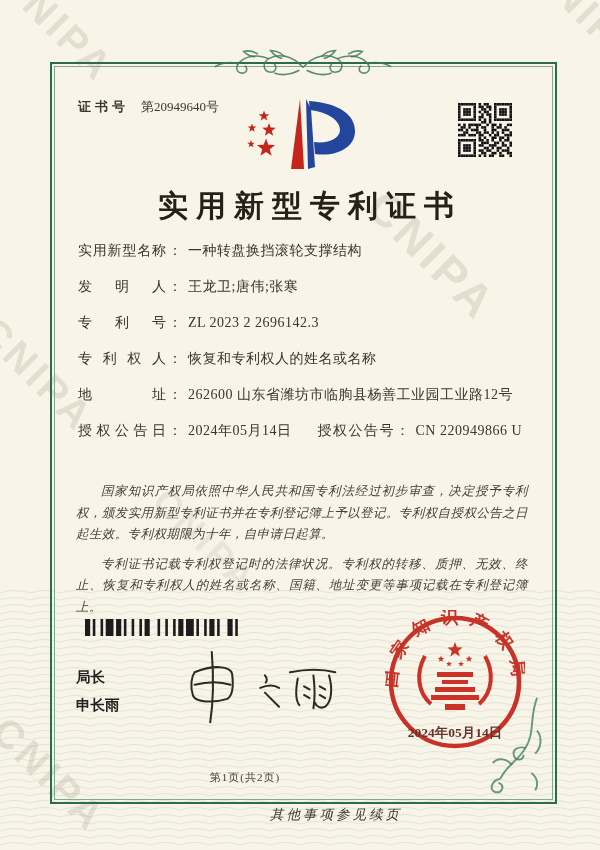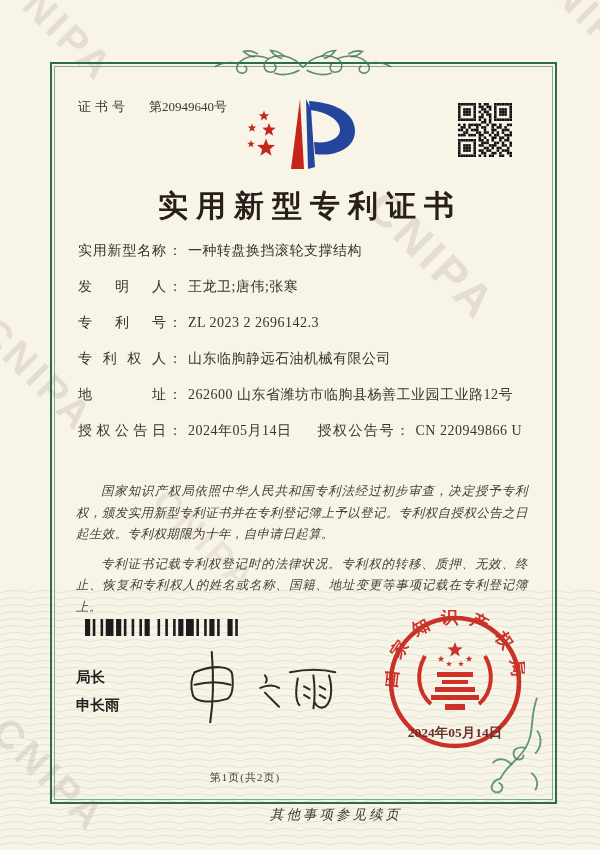--- a/index.html
+++ b/index.html
@@ -17,21 +17,21 @@
 
   
   .frame-outer{position:absolute;left:50px;top:62px;width:503px;height:738px;
                border:2px solid #2e6b4e;z-index:1;}
   .frame-inner{position:absolute;left:2px;top:2px;right:2px;bottom:2px;
                border:1px solid #7cab8d;}
 
   .content{position:absolute;left:0;top:0;width:600px;height:850px;z-index:2;}
 
   .cert-no{position:absolute;left:78px;top:98px;font-size:13px;color:#3c362f;}
-  .cert-no .lbl{letter-spacing:4px;margin-right:20px;}
+  .cert-no .lbl{letter-spacing:4px;margin-right:12px;font-weight:bold;}
 
   .logo{position:absolute;left:238px;top:95px;width:127px;height:86px;}
   .qr{position:absolute;left:458px;top:103px;width:54px;height:54px;}
   .qr rect{fill:#111;}
 
   .title{position:absolute;left:0;top:186px;width:600px;text-align:center;
          font-size:30px;font-weight:700;color:#262019;letter-spacing:8px;padding-left:20px;box-sizing:border-box;}
 
   .fields{position:absolute;left:78px;top:242px;width:452px;font-size:14px;color:#3a342c;}
   .frow{height:22px;margin-bottom:14px;white-space:nowrap;}
@@ -406,21 +406,21 @@
     <div class="frow">
       <span class="flabel">实用新型名称</span><span class="fcolon">：</span><span class="fvalue">一种转盘换挡滚轮支撑结构</span>
     </div>
     <div class="frow">
       <span class="flabel">发明人</span><span class="fcolon">：</span><span class="fvalue">王龙卫;唐伟;张寒</span>
     </div>
     <div class="frow">
       <span class="flabel">专利号</span><span class="fcolon">：</span><span class="fvalue">ZL 2023 2 2696142.3</span>
     </div>
     <div class="frow">
-      <span class="flabel">专利权人</span><span class="fcolon">：</span><span class="fvalue">山东临朐静远石油机械有限公司</span>
+      <span class="flabel">专利权人</span><span class="fcolon">：</span><span class="fvalue">恢复和专利权人的姓名或名称</span>
     </div>
     <div class="frow">
       <span class="flabel">地址</span><span class="fcolon">：</span><span class="fvalue">262600 山东省潍坊市临朐县杨善工业园工业路12号</span>
     </div>
     <div class="frow">
       <span class="flabel">授权公告日</span><span class="fcolon">：</span><span class="fvalue">2024年05月14日</span><span class="grant-right"><span class="flabel">授权公告号</span><span class="fcolon">：</span><span class="fvalue">CN 220949866 U</span></span>
     </div>
   </div>
 
   <div class="paras">

